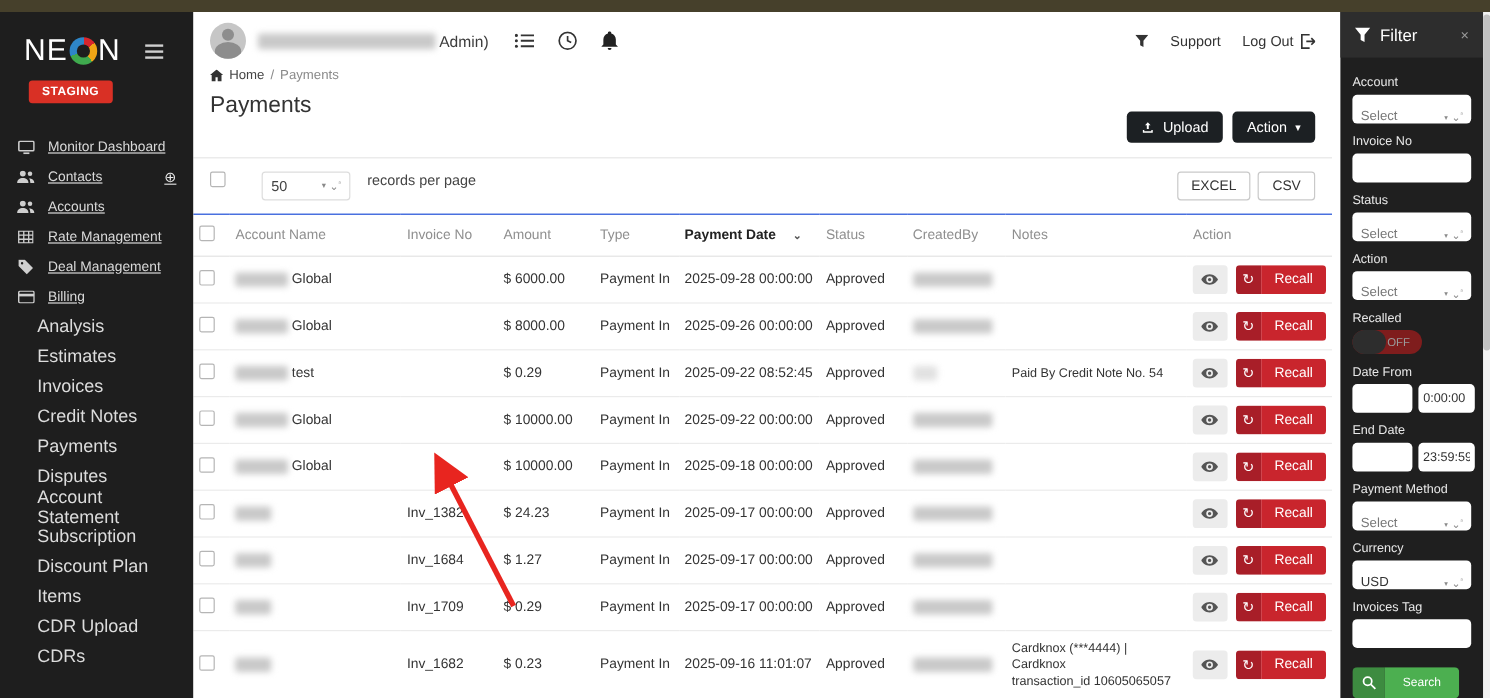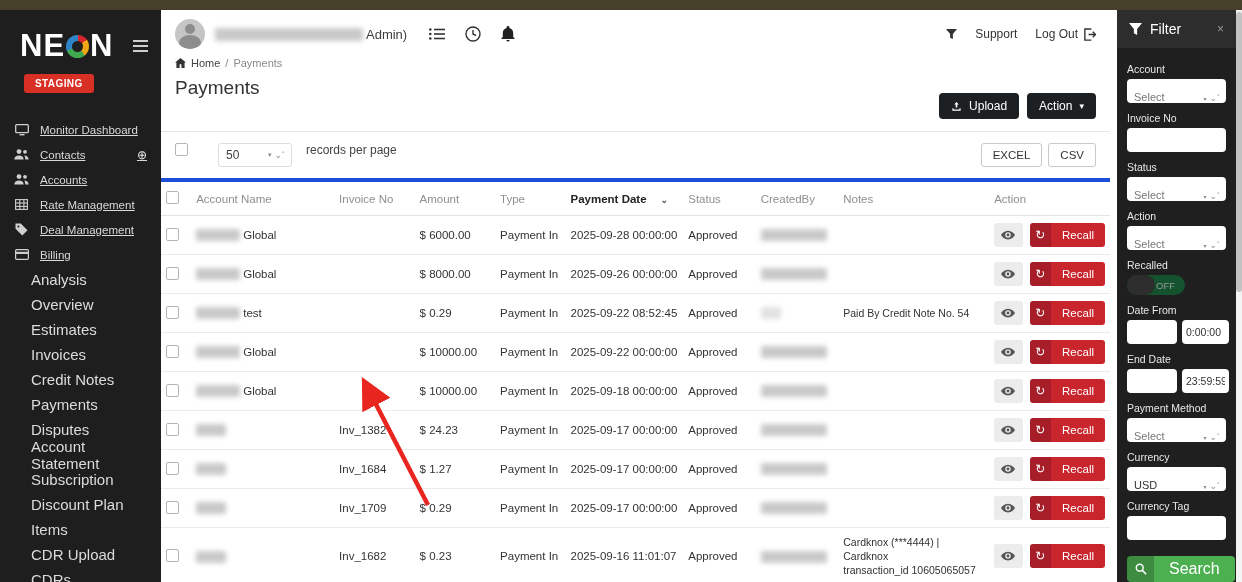--- a/index.html
+++ b/index.html
@@ -6,21 +6,21 @@
   html,body { width:1242px; height:582px; overflow:hidden; background:#fff;
     font-family:"Liberation Sans", sans-serif; position:relative; }
 
   
   .top-strip { position:absolute; top:0; left:0; width:100%; height:10px; background:var(--top_strip,#46402b); }
 
   
   .sidebar { position:absolute; top:10px; left:0; width:161px; bottom:0; background:var(--brand_dark,#1e1e1e);
     color:#d6d6d6; overflow:hidden; z-index:2; }
   .logo-row { display:flex; align-items:center; padding:18px 12px 0 20px; gap:16px; }
-  .logo { color:#fff; font-size:31px; font-weight:bold; letter-spacing:1px; display:flex; align-items:center; }
+  .logo { color:#fff; font-size:25px; font-weight:normal; letter-spacing:1px; display:flex; align-items:center; }
   .logo-o { width:23px; height:23px; border-radius:50%; margin:0 1px; position:relative;
     background:conic-gradient(from 140deg, var(--logo_green,#3faa4e) 0 30%, var(--logo_blue,#2e86c8) 30% 62%, var(--logo_red,#d8262c) 62% 76%, var(--logo_yellow,#f2a515) 76% 100%); }
   .logo-o::after { content:""; position:absolute; inset:6px; border-radius:50%; background:var(--brand_dark,#1e1e1e); }
   .hamburger { display:flex; flex-direction:column; gap:3px; cursor:pointer; padding:4px; }
   .hamburger span { display:block; width:15px; height:2px; background:#cfcfcf; }
   .staging { display:inline-block; margin:10px 0 0 24px; background:var(--staging_red,#d93025); color:#fff;
     font-size:10px; font-weight:bold; padding:4px 11px; border-radius:3px; letter-spacing:.4px; }
   .nav { margin-top:24px; }
   .nav-item { display:flex; align-items:center; gap:11px; height:25px; padding:0 14px; font-size:11.5px;
     color:#d9d9d9; cursor:pointer;text-decoration:underline; }
@@ -53,21 +53,21 @@
     border-radius:3px; padding:4px 7px; font-size:12px; color:#444; cursor:pointer; margin-left:16px; }
   .sel-icons { display:inline-flex; align-items:center; gap:3px; color:#8a8a8a; font-size:7px; }
   .sel-icons .car { font-size:9px; position:relative; }
   .sel-icons .car i { font-style:normal; font-size:5px; position:relative; top:-4px; }
   .records-text { font-size:12px; color:#444; }
   .export-btns { margin-left:auto; display:flex; gap:6px; }
   .btn-light { background:#fff; border:1px solid #c9c9c9; border-radius:3px; padding:5px 11px; font-size:11.5px; color:#333; cursor:pointer; }
 
   table.grid { width:100%; border-collapse:collapse; table-layout:fixed; }
   .grid th { font-size:11.5px; color:#8f8f8f; font-weight:normal; text-align:left; padding:9px 5px;
-    border-top:4px solid #1d4ed8; border-bottom:1px solid #e3e3e3; }
+    border-top:1px solid #1d4ed8; border-bottom:1px solid #e3e3e3; }
   .grid th.sorted { color:#222; font-weight:bold; }
   .grid th .sort-caret { color:#555; font-size:9px; margin-left:14px; }
   .grid td { font-size:11.5px; color:#333; padding:7px 5px; border-bottom:1px solid #ebebeb; vertical-align:middle; }
   .grid td.notes { font-size:10.5px; white-space:pre-line; line-height:1.35; }
   .acct-redact { width:44px; margin-right:3px; }
   .acct-redact.solo { width:30px; }
   .creator-redact { width:66px; }
   .creator-redact.short { width:20px; opacity:.55; }
   .action-cell { display:flex; align-items:center; gap:7px; }
   .eye-btn { width:30px; height:24px; background:var(--eye_gray,#ececec); border:none; border-radius:3px;
@@ -88,28 +88,28 @@
   .filter-body { padding:6px 10px; }
   .f-label { color:#e8e8e8; font-size:10.5px; margin:9px 0 4px; }
   .f-select { background:#fff; border-radius:4px; height:24px; display:flex; align-items:flex-end; justify-content:space-between;
     padding:0 7px; font-size:11px; color:#777; cursor:pointer; }
   .f-select .sel-icons { font-size:6px; }
   .f-input { background:#fff; border:none; border-radius:4px; height:24px; width:100%; font-size:11px; padding:0 6px;
     color:#333; font-family:"Liberation Sans", sans-serif; }
   .f-dtrow { display:flex; justify-content:space-between; gap:5px; }
   .f-dtrow .f-input.date { width:50px; }
   .f-dtrow .f-input.time { width:47px; padding:0 4px; overflow:hidden; white-space:nowrap; font-size:10.5px; }
-  .toggle { width:58px; height:20px; border-radius:10px; background:#14532d; position:relative; cursor:pointer;
+  .toggle { width:58px; height:20px; border-radius:10px; background:#7f1d1d; position:relative; cursor:pointer;
     display:flex; align-items:center; justify-content:flex-end; padding-right:10px; }
   .toggle .knob { position:absolute; left:0; top:0; width:28px; height:20px; border-radius:10px; background:#2d2d2d; }
   .toggle .state { font-size:9.5px; color:#9a9a9a; }
   .search-btn { display:inline-flex; height:26px; border:none; padding:0; border-radius:4px; overflow:hidden;
     margin-top:16px; cursor:pointer; color:#fff; background:none; }
   .search-ico { width:27px; background:var(--search_green_dark,#3d8b40); display:flex; align-items:center; justify-content:center; }
-  .search-label { background:var(--search_green,#4caf50); font-size:16px; padding:0 15px; display:flex; align-items:center; }
+  .search-label { background:var(--search_green,#4caf50); font-size:10px; padding:0 15px; display:flex; align-items:center; }
 
   
   .scrollbar { position:absolute; top:10px; right:0; width:6px; bottom:0; background:#f3f3f3; z-index:4; }
   .scroll-thumb { position:absolute; top:2px; right:0; width:6px; height:280px; background:#c2c2c2; border-radius:3px; cursor:pointer; }
 
   svg { display:block; }
 </style>
 </head>
 <body>
 
@@ -187,21 +187,20 @@
       <div class="nav-item">
         <span class="ic">
           <svg width="14" height="11" viewBox="0 0 14 11">
             <rect x="0.6" y="0.6" width="12.8" height="9.8" rx="1.2" fill="none" stroke="#cfcfcf" stroke-width="1.2"></rect>
             <rect x="0.6" y="2.8" width="12.8" height="2.2" fill="#cfcfcf"></rect>
           </svg>
         </span>
         <span>Billing</span>
       </div>
       <div class="nav-sub">Analysis</div>
-      <div class="nav-sub">Overview</div>
       <div class="nav-sub">Estimates</div>
       <div class="nav-sub">Invoices</div>
       <div class="nav-sub">Credit Notes</div>
       <div class="nav-sub">Payments</div>
       <div class="nav-sub">Disputes</div>
       <div class="nav-sub">Account Statement</div>
       <div class="nav-sub">Subscription</div>
       <div class="nav-sub">Discount Plan</div>
       <div class="nav-sub">Items</div>
       <div class="nav-sub">CDR Upload</div>
@@ -572,21 +571,21 @@
         <input class="f-input time" value="0:00:00" style="">
       </div><div class="f-label">End Date</div><div class="f-dtrow">
         <input class="f-input date" style="">
         <input class="f-input time" value="23:59:59" style="">
       </div><div class="f-label">Payment Method</div><div class="f-select">
         <span>Select</span>
         <span class="sel-icons">▾<span class="car">⌄<i>ᵃ</i></span></span>
       </div><div class="f-label">Currency</div><div class="f-select">
         <span style="color: rgb(51, 51, 51);">USD</span>
         <span class="sel-icons">▾<span class="car">⌄<i>ᵃ</i></span></span>
-      </div><div class="f-label">Currency Tag</div><input class="f-input" style=""><button class="search-btn">
+      </div><div class="f-label">Invoices Tag</div><input class="f-input" style=""><button class="search-btn">
         <span class="search-ico">
           <svg width="12" height="12" viewBox="0 0 14 14">
             <circle cx="5.5" cy="5.5" r="4" fill="none" stroke="#fff" stroke-width="1.7"></circle>
             <line x1="8.6" y1="8.6" x2="13" y2="13" stroke="#fff" stroke-width="1.7"></line>
           </svg>
         </span>
         <span class="search-label">Search</span>
       </button></div>
 </div>
 

